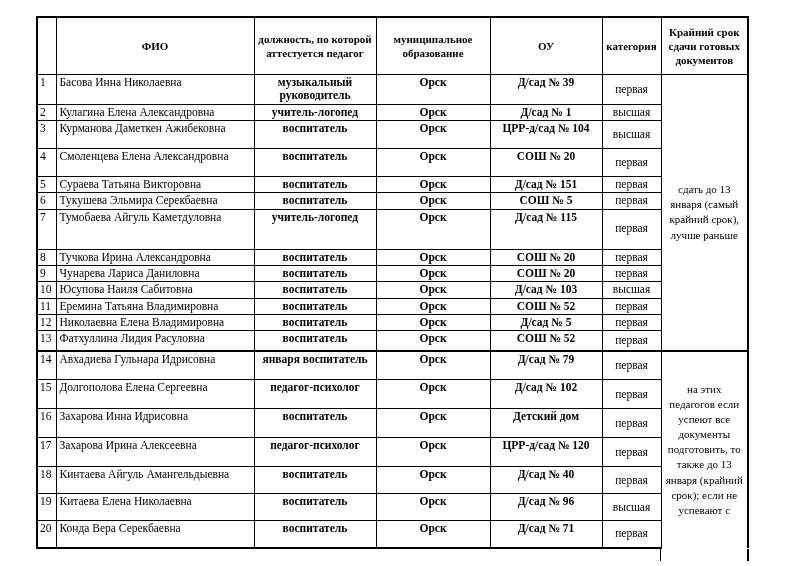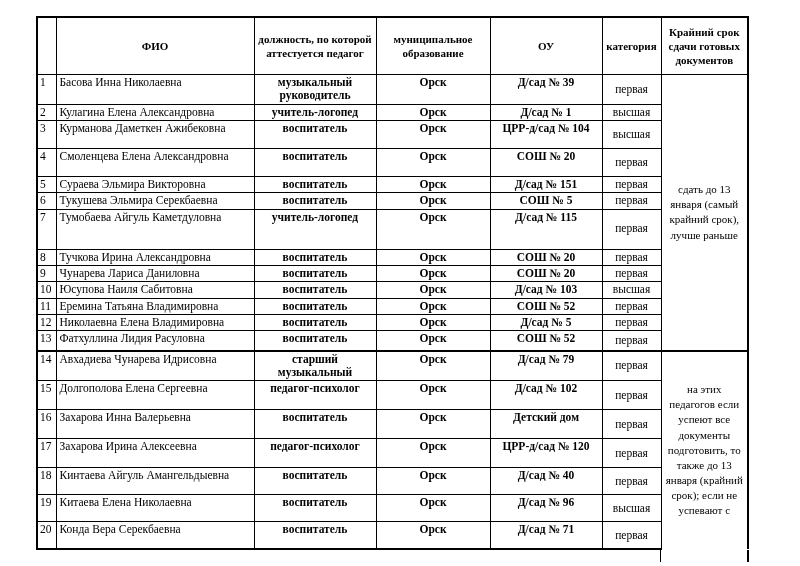--- a/index.html
+++ b/index.html
@@ -148,21 +148,21 @@
           <tr>
             <td class="c-num">4</td>
             <td class="c-fio">Смоленцева Елена Александровна</td>
             <td class="c-position">воспитатель</td>
             <td class="c-municipality">Орск</td>
             <td class="c-ou">СОШ № 20</td>
             <td class="c-category">первая</td>
           </tr>
           <tr>
             <td class="c-num">5</td>
-            <td class="c-fio">Сураева Эльмира Викторовна</td>
+            <td class="c-fio">Сураева Татьяна Викторовна</td>
             <td class="c-position">воспитатель</td>
             <td class="c-municipality">Орск</td>
             <td class="c-ou">Д/сад № 151</td>
             <td class="c-category">первая</td>
           </tr>
           <tr>
             <td class="c-num">6</td>
             <td class="c-fio">Тукушева Эльмира Серекбаевна</td>
             <td class="c-position">воспитатель</td>
             <td class="c-municipality">Орск</td>
@@ -220,38 +220,38 @@
           <tr>
             <td class="c-num">13</td>
             <td class="c-fio">Фатхуллина Лидия Расуловна</td>
             <td class="c-position">воспитатель</td>
             <td class="c-municipality">Орск</td>
             <td class="c-ou">СОШ № 52</td>
             <td class="c-category">первая</td>
           </tr>
           <tr class="section-break">
             <td class="c-num">14</td>
-            <td class="c-fio">Авхадиева Чунарева Идрисовна</td>
-            <td class="c-position">старший музыкальный</td>
+            <td class="c-fio">Авхадиева Гульнара Идрисовна</td>
+            <td class="c-position">января воспитатель</td>
             <td class="c-municipality">Орск</td>
             <td class="c-ou">Д/сад № 79</td>
             <td class="c-category">первая</td>
             <td class="c-deadline cut" rowspan="7">на этих педагогов если успеют все документы подготовить, то также до 13 января (крайний срок); если не успевают с</td>
           </tr>
           <tr>
             <td class="c-num">15</td>
             <td class="c-fio">Долгополова Елена Сергеевна</td>
             <td class="c-position">педагог-психолог</td>
             <td class="c-municipality">Орск</td>
             <td class="c-ou">Д/сад № 102</td>
             <td class="c-category">первая</td>
           </tr>
           <tr>
             <td class="c-num">16</td>
-            <td class="c-fio">Захарова Инна Валерьевна</td>
+            <td class="c-fio">Захарова Инна Идрисовна</td>
             <td class="c-position">воспитатель</td>
             <td class="c-municipality">Орск</td>
             <td class="c-ou">Детский дом</td>
             <td class="c-category">первая</td>
           </tr>
           <tr>
             <td class="c-num">17</td>
             <td class="c-fio">Захарова Ирина Алексеевна</td>
             <td class="c-position">педагог-психолог</td>
             <td class="c-municipality">Орск</td>

